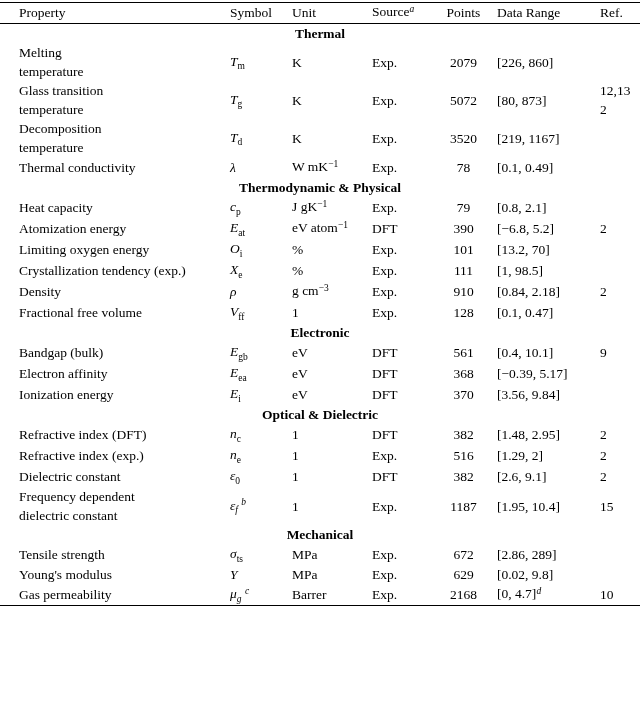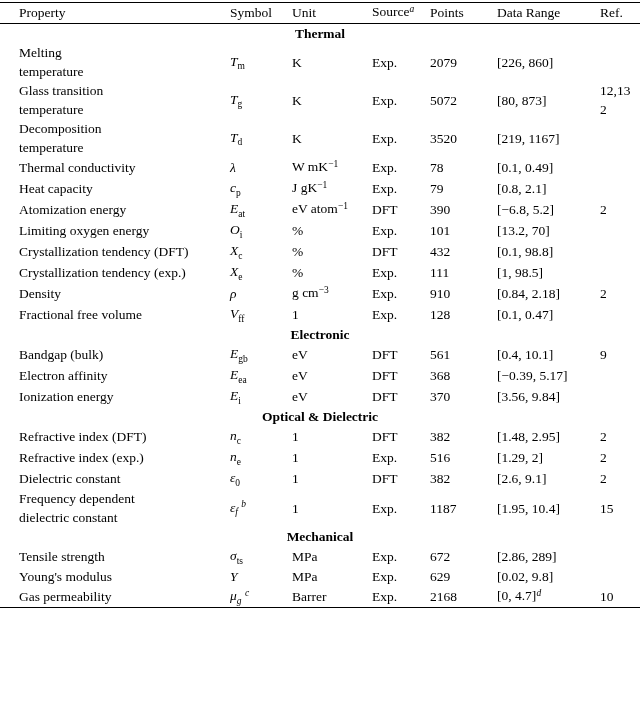--- a/index.html
+++ b/index.html
@@ -10,21 +10,21 @@
   table.props{width:640px;border-collapse:collapse;table-layout:fixed;
               border-top:1.5px solid #000;border-bottom:1.5px solid #000;}
   th{font-weight:normal;}
   th,td{font-size:13.5px;text-align:left;vertical-align:middle;padding:0;white-space:nowrap;}
   thead th{border-bottom:1px solid #000;line-height:16px;padding:1px 0 2px;}
   tbody td{line-height:19px;}
   .c-property{width:230px;padding-left:19px;}
   .c-symbol{width:62px;}
   .c-unit{width:80px;}
   .c-source{width:58px;}
-  .c-points{width:67px;text-align:left;}
+  .c-points{width:67px;text-align:center;}
   .c-range{width:103px;}
   .c-ref{width:40px;}
   tr.section-row td{text-align:center;font-weight:bold;}
   .i{font-style:italic;}
   .sub,.isub{font-size:9.5px;position:relative;top:3.5px;}
   .sup,.isup{font-size:9.5px;position:relative;top:-4.5px;}
   .isub,.isup{font-style:italic;}
   .ol{text-decoration:overline;}
 </style>
 </head>
@@ -90,20 +90,23 @@
           <td class="c-property">
             <div>Thermal conductivity</div>
           </td>
           <td class="c-symbol"><span class="i">λ</span></td>
           <td class="c-unit"><span>W mK</span><span class="sup">−1</span></td>
           <td class="c-source">Exp.</td>
           <td class="c-points">78</td>
           <td class="c-range"><span>[0.1, 0.49]</span></td>
           <td class="c-ref"></td>
         </tr>
+        <tr class="section-row">
+          <td colspan="7">Thermodynamic &amp; Physical</td>
+        </tr>
         <tr>
           <td class="c-property">
             <div>Heat capacity</div>
           </td>
           <td class="c-symbol"><span class="i">c</span><span class="sub">p</span></td>
           <td class="c-unit"><span>J gK</span><span class="sup">−1</span></td>
           <td class="c-source">Exp.</td>
           <td class="c-points">79</td>
           <td class="c-range"><span>[0.8, 2.1]</span></td>
           <td class="c-ref"></td>
@@ -123,31 +126,20 @@
         </tr>
         <tr>
           <td class="c-property">
             <div>Limiting oxygen energy</div>
           </td>
           <td class="c-symbol"><span class="i">O</span><span class="sub">i</span></td>
           <td class="c-unit"><span>%</span></td>
           <td class="c-source">Exp.</td>
           <td class="c-points">101</td>
           <td class="c-range"><span>[13.2, 70]</span></td>
-          <td class="c-ref"></td>
-        </tr>
-        <tr>
-          <td class="c-property">
-            <div>Crystallization tendency (DFT)</div>
-          </td>
-          <td class="c-symbol"><span class="i">X</span><span class="sub">c</span></td>
-          <td class="c-unit"><span>%</span></td>
-          <td class="c-source">DFT</td>
-          <td class="c-points">432</td>
-          <td class="c-range"><span>[0.1, 98.8]</span></td>
           <td class="c-ref"></td>
         </tr>
         <tr>
           <td class="c-property">
             <div>Crystallization tendency (exp.)</div>
           </td>
           <td class="c-symbol"><span class="i">X</span><span class="sub">e</span></td>
           <td class="c-unit"><span>%</span></td>
           <td class="c-source">Exp.</td>
           <td class="c-points">111</td>

